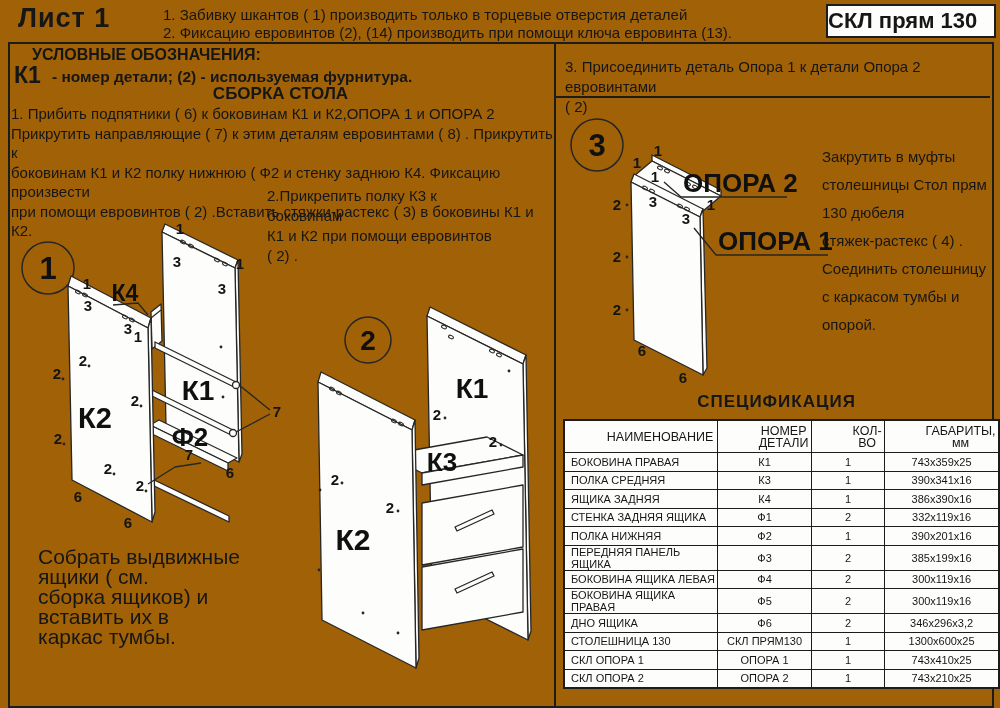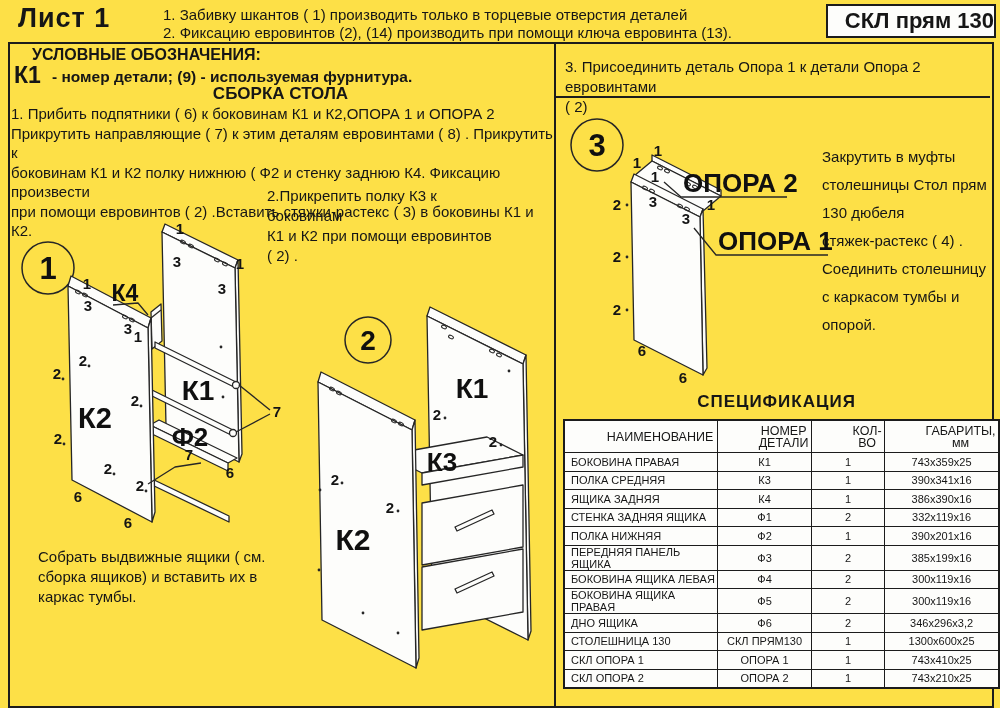--- a/index.html
+++ b/index.html
@@ -1,37 +1,37 @@
 <!DOCTYPE html>
 <html><head>
 <meta charset="utf-8">
 <style>
   html,body{margin:0;padding:0;background:#e8e8e6;}
-  #sheet{position:relative;width:1000px;height:708px;background:#fde047;
+  #sheet{position:relative;width:1000px;height:708px;background:#a16207;
          font-family:"Liberation Sans",sans-serif;color:#161616;overflow:hidden;}
   .abs{position:absolute;}
   .pre{white-space:pre-line;}
   
   #sheet-title{left:18px;top:3px;font-size:27px;font-weight:bold;letter-spacing:1px;}
   #header-notes{left:163px;top:6px;font-size:15px;line-height:18px;}
   #product-box{left:826px;top:4px;width:166px;height:30px;border:2px solid #1c1c1c;
-               text-align:right;line-height:30px;font-size:22px;font-weight:bold;background:#fdfdfb;}
+               text-align:left;line-height:30px;font-size:22px;font-weight:bold;background:#fdfdfb;}
   
   .frame{border:2px solid #1c1c1c;}
   #main-frame{left:8px;top:42px;width:982px;height:662px;}
   #v-divider{left:554px;top:42px;width:2px;height:664px;background:#1c1c1c;}
   #h-divider-right{left:556px;top:96px;width:434px;height:2px;background:#1c1c1c;}
   
   #legend-title{left:32px;top:46px;font-size:16px;font-weight:bold;}
   #legend-symbol{left:14px;top:62px;font-size:23px;font-weight:bold;}
   #legend-desc{left:52px;top:68px;font-size:15.5px;font-weight:bold;}
   #assembly-title{left:8px;top:84px;width:545px;text-align:center;font-size:17px;font-weight:bold;}
   #step1{left:11px;top:104px;width:543px;font-size:15px;line-height:19.5px;}
   #step2{left:267px;top:186px;width:240px;font-size:15px;line-height:20px;}
-  #drawer-note{left:38px;top:547px;width:250px;font-size:15px;line-height:20px;}
+  #drawer-note{left:38px;top:547px;width:250px;font-size:21px;line-height:20px;}
   
   #step3{left:565px;top:57px;width:422px;font-size:15px;line-height:20px;}
   #tabletop-note{left:822px;top:136px;width:168px;font-size:15px;line-height:28px;margin-top:7px;}
   
   #spec-title{left:563px;top:392px;width:427px;text-align:center;font-size:17px;font-weight:bold;letter-spacing:1px;}
   #spec-table{left:563px;top:419px;border-collapse:collapse;background:#fdfdfb;}
   #spec-table, #spec-table td, #spec-table th{border:1px solid #1c1c1c;}
   #spec-table{border-width:2px;}
   #spec-table th{font-size:12.5px;font-weight:normal;height:29px;text-align:center;white-space:pre-line;line-height:12px;padding-left:39px;}
   #spec-table td{font-size:11px;height:17.5px;text-align:center;padding:0 2px;margin-top:16px;}
@@ -57,21 +57,21 @@
   <div class="abs pre" id="header-notes">1. Забивку шкантов  ( 1)    производить только в торцевые отверстия деталей
 2. Фиксацию евровинтов (2), (14) производить при помощи ключа евровинта (13).</div>
   <div class="abs" id="product-box">СКЛ прям 130</div>
 
   <div class="abs frame" id="main-frame"></div>
   <div class="abs" id="v-divider"></div>
   <div class="abs" id="h-divider-right"></div>
 
   <div class="abs" id="legend-title">УСЛОВНЫЕ ОБОЗНАЧЕНИЯ:</div>
   <div class="abs" id="legend-symbol">К1</div>
-  <div class="abs" id="legend-desc">- номер детали;  (9) - используемая фурнитура.</div>
+  <div class="abs" id="legend-desc">- номер детали;  (2) - используемая фурнитура.</div>
   <div class="abs" id="assembly-title">СБОРКА СТОЛА</div>
   <div class="abs pre" id="step1">1. Прибить подпятники  ( 6)    к боковинам  К1 и К2,ОПОРА 1 и ОПОРА 2
 Прикрутить направляющие  ( 7)   к этим деталям евровинтами  ( 8)  . Прикрутить к
 боковинам  К1 и К2 полку нижнюю  ( Ф2 и стенку заднюю К4. Фиксацию произвести
 при помощи евровинтов  ( 2)  .Вставить стяжки-растекс  ( 3)   в боковины К1 и К2.</div>
   <div class="abs pre" id="step2">2.Прикрепить полку К3 к боковинам
 К1 и К2 при помощи евровинтов
 ( 2)  .</div>
   <div class="abs pre" id="drawer-note">Собрать выдвижные ящики   ( см.
 сборка ящиков)   и вставить их в

